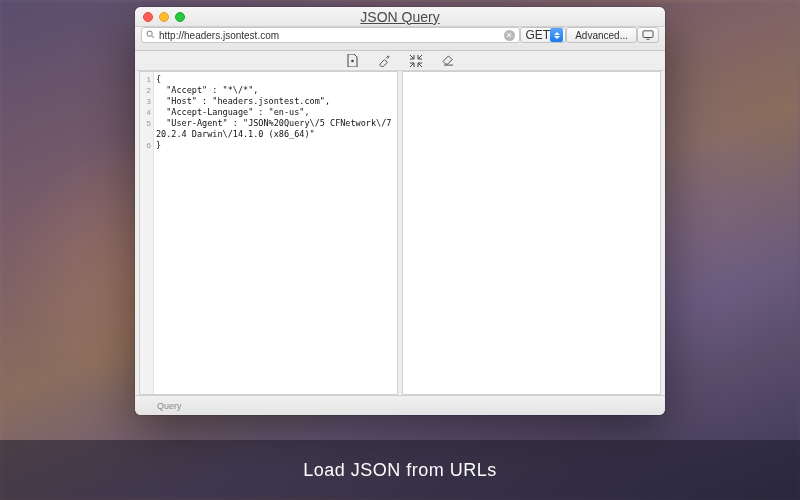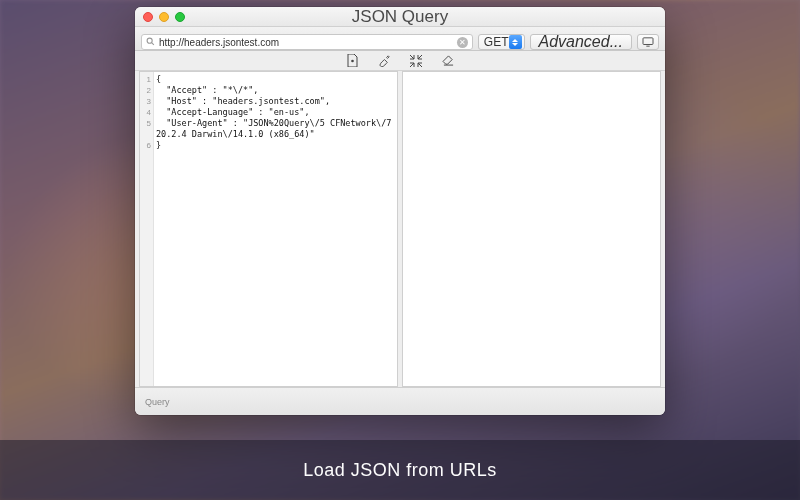--- a/index.html
+++ b/index.html
@@ -32,27 +32,27 @@
     border-bottom: 1px solid #d0d0d0;
     display: flex; align-items: center;
     position: relative;
     font-size: 11px;
   }
   .traffic { display: flex; gap: 6px; padding-left: 8px; }
   .tl { width: 10px; height: 10px; border-radius: 50%; }
   .tl.red { background: #ff5f57; border: 0.5px solid #e24640; }
   .tl.yel { background: #febc2e; border: 0.5px solid #dea029; }
   .tl.grn { background: #28c840; border: 0.5px solid #1ba532; }
-  .title { position: absolute; left: 0; right: 0; text-align: center; color: #4a4a4a; font-size: 17px; }
+  .title { position: absolute; left: 0; right: 0; text-align: center; color: #4a4a4a; font-size: 14px; text-decoration: underline; }
   .toolbar {
     height: 24px;
     background: linear-gradient(#f2f2f2, #e6e6e6);
     border-bottom: 1px solid #c8c8c8;
-    display: flex; align-items: flex-end;
-    padding: 0 6px; gap: 5px;
+    display: flex; align-items: flex-start;
+    padding: 0 6px; 
     font-size: 10px;
   }
   .urlfield {
     flex: 1;
     height: 16px;
     background: #fff;
     border: 1px solid #c8c8c8;
     border-radius: 3px;
     display: flex; align-items: center;
     padding: 0 4px;
@@ -80,22 +80,22 @@
     display: flex; flex-direction: column; align-items: center; justify-content: center;
     gap: 0px;
   }
   .caret::before, .caret::after { content:""; width:0; height:0; border-left:3px solid transparent; border-right:3px solid transparent; }
   .caret::before { border-bottom: 3px solid #fff; margin-bottom:1px;}
   .caret::after { border-top: 3px solid #fff; }
   .advbtn {
     height: 16px; padding: 0 8px;
     background: linear-gradient(#fdfdfd,#ebebeb);
     border: 1px solid #c4c4c4; border-radius: 3px;
-    font-size: 16px; color: #333;
-    display: flex; align-items: center; font-style: italic;
+    font-size: 10px; color: #333;
+    display: flex; align-items: center;
   }
   .dispbtn {
     width: 22px; height: 16px;
     background: linear-gradient(#fdfdfd,#ebebeb);
     border: 1px solid #c4c4c4; border-radius: 3px;
     display:flex; align-items:center; justify-content:center;
     color:#555;
   }
   .subtoolbar {
     height: 20px;
@@ -130,25 +130,25 @@
   .gutter div { padding-right: 2px; height: 11px; line-height: 11px; }
   .code {
     position: absolute; left: 16px; top: 2px; right: 2px;
     font-family: Menlo, Monaco, Consolas, monospace;
     font-size: 8.5px; line-height: 11px;
     color: #111;
     white-space: pre-wrap;
     word-break: break-all;
   }
   .statusbar {
-    height: 28px;
+    height: 20px;
     background: linear-gradient(#f0f0f0,#e4e4e4);
     border-top: 1px solid #cfcfcf;
     font-size: 9px; color: #888;
-    padding: 0 10px;
+    padding: 0 22px;
     display: flex; align-items: center;
   }
   .caption {
     position: absolute;
     left: 0; right: 0; bottom: 0;
     height: 60px;
     background: rgba(30,28,42,0.55);
     display: flex; align-items: center; justify-content: center;
   }
   .caption span {

